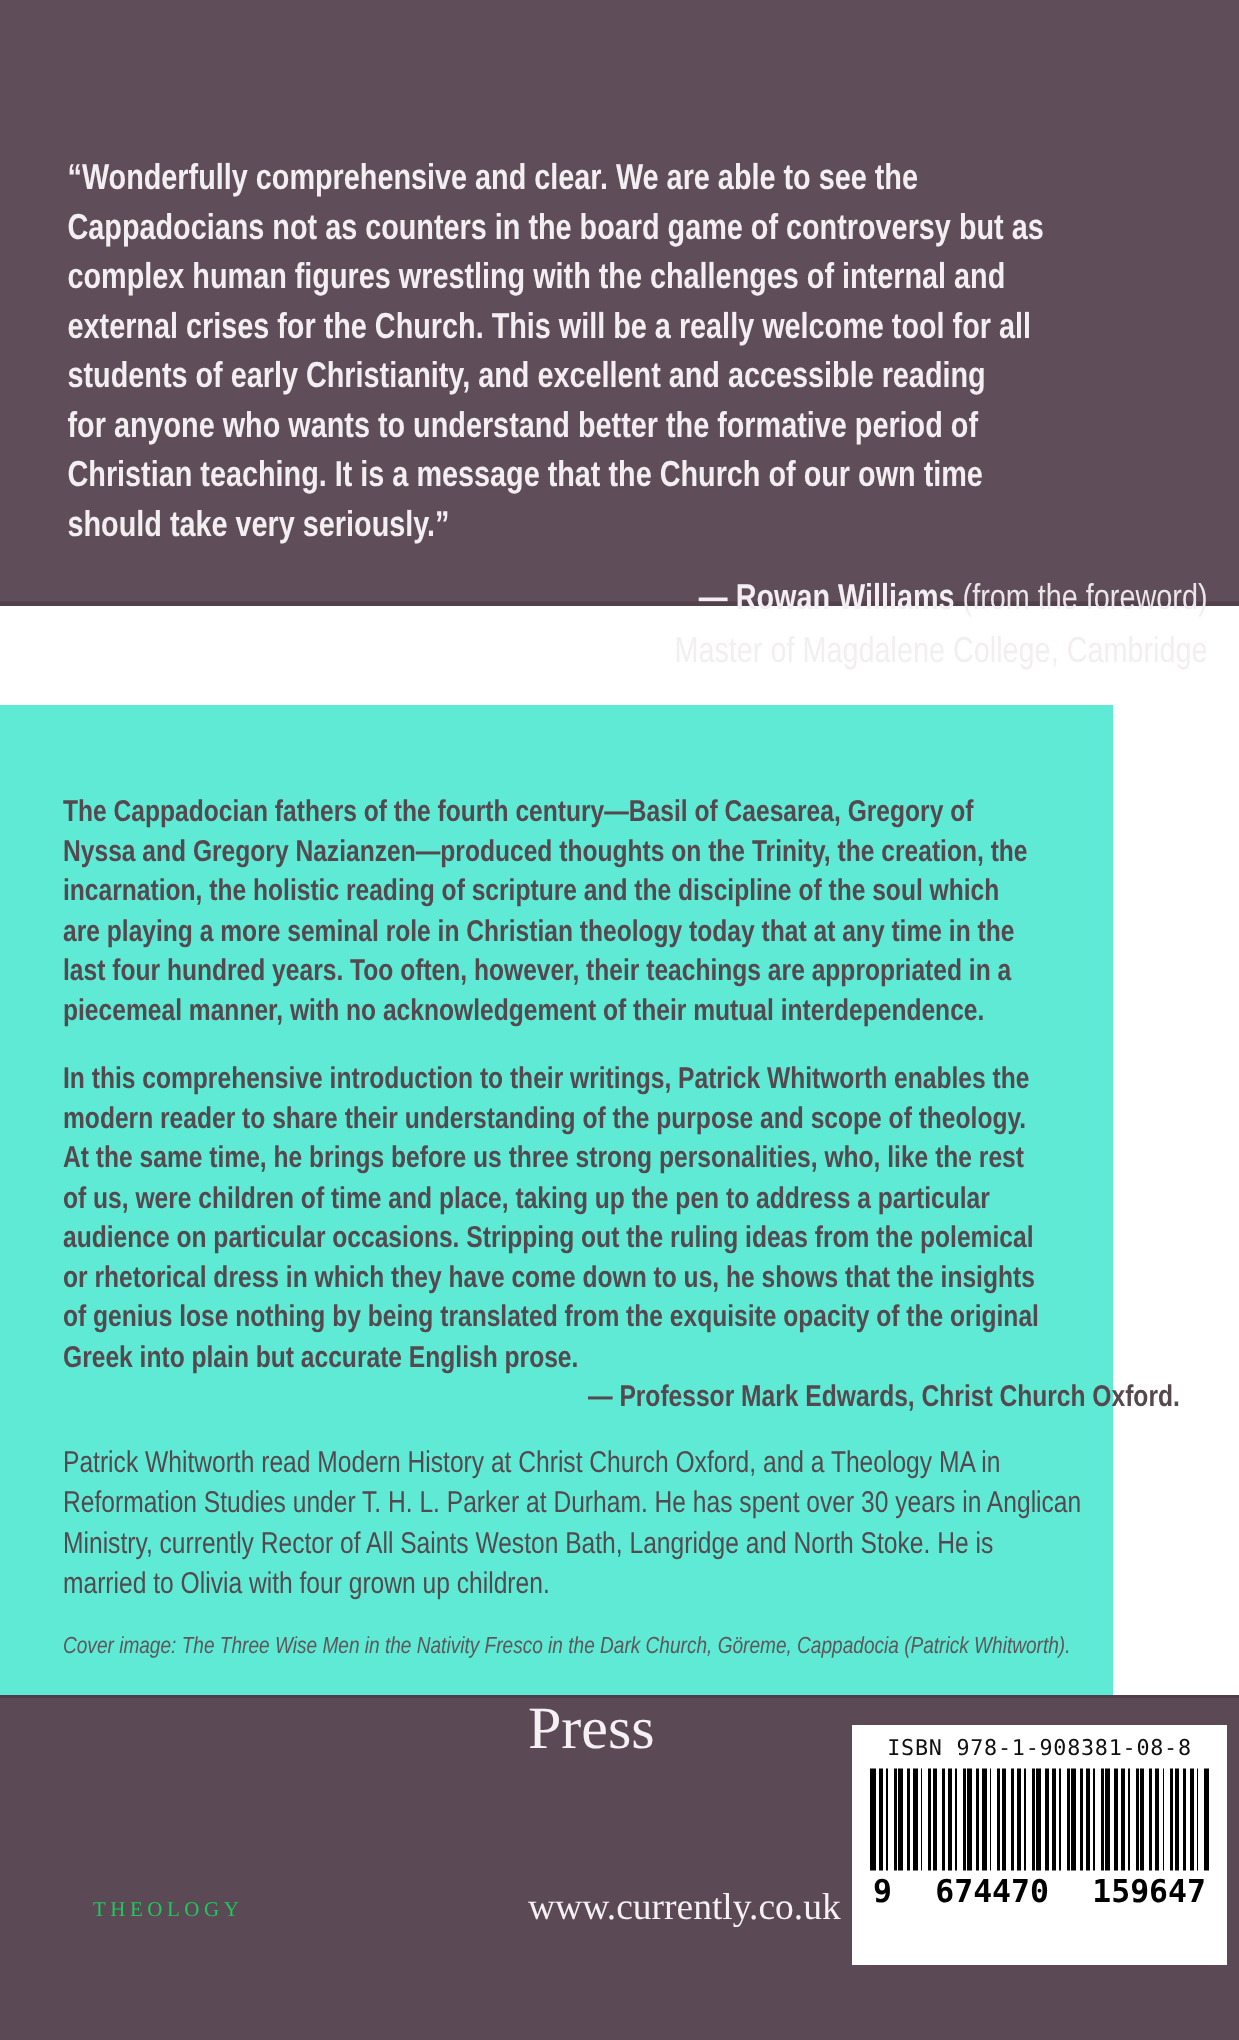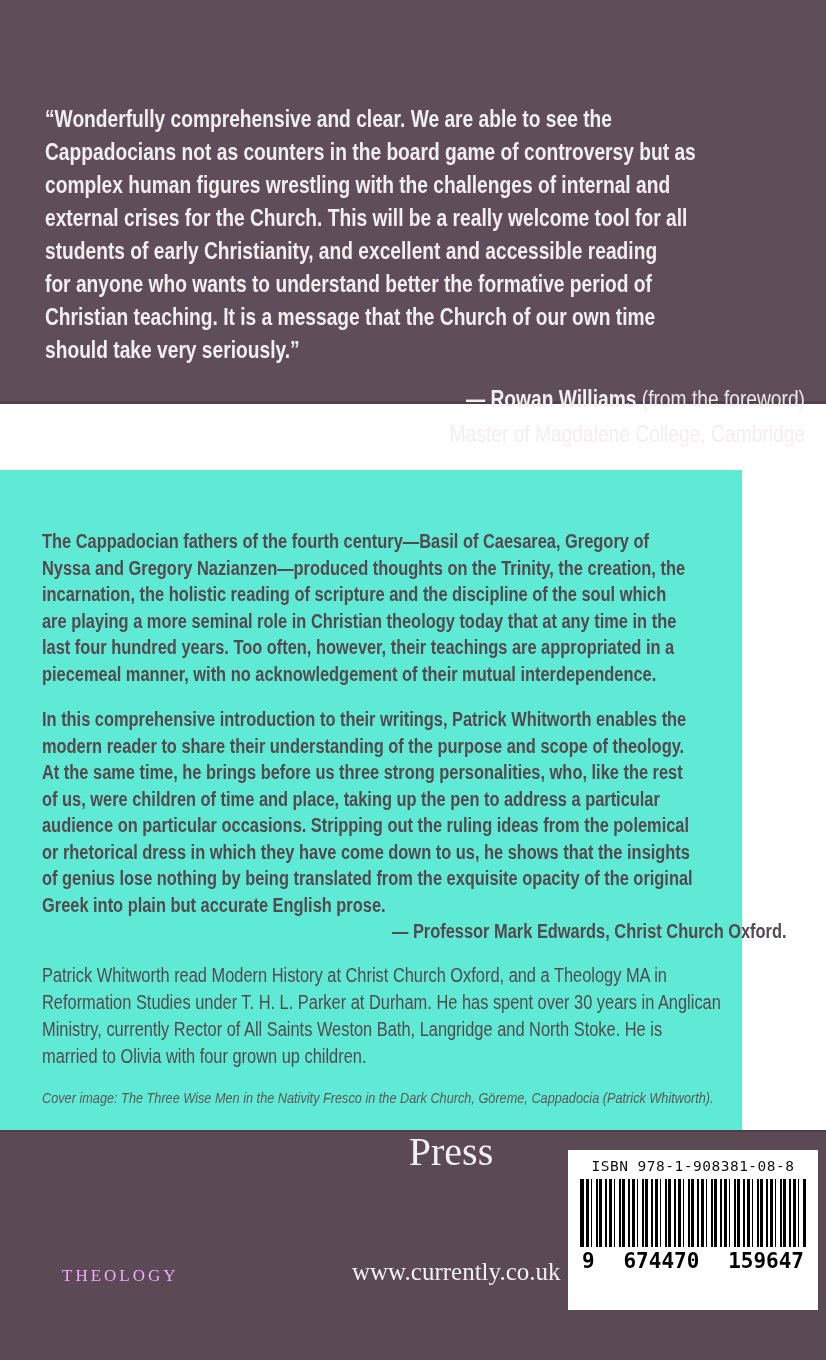--- a/index.html
+++ b/index.html
@@ -87,33 +87,33 @@
 
   
   .footer{
     position:absolute;top:1130px;left:0;width:826px;height:230px;
     background:#5b4a55;
     border-top:2px solid #4e3e49;
     box-sizing:border-box;
   }
   .category{
     position:absolute;left:62px;top:134px;
-    color:#f0abfc;
+    color:#22c55e;
     font-family:"Liberation Serif", serif;
-    font-size:17px;
+    font-size:14px;
     letter-spacing:3px;
   }
   .publisher{
     position:absolute;left:352px;top:6px;width:202px;
     color:#f5f0f3;
     font-family:"Liberation Serif", serif;
     line-height:1;
   }
   .publisher .pub1{font-size:46px;letter-spacing:1px;}
-  .publisher .pub2{font-size:40px;text-align:center;margin-top:-6px;padding-right:4px;}
+  .publisher .pub2{font-size:40px;text-align:left;margin-top:-6px;padding-right:4px;}
   .website{
     position:absolute;left:352px;top:126px;width:202px;
     text-align:center;
     color:#f5f0f3;
     font-family:"Liberation Serif", serif;
     font-size:25px;
   }
   .barcode-box{
     position:absolute;left:568px;top:18px;
     width:250px;height:160px;

